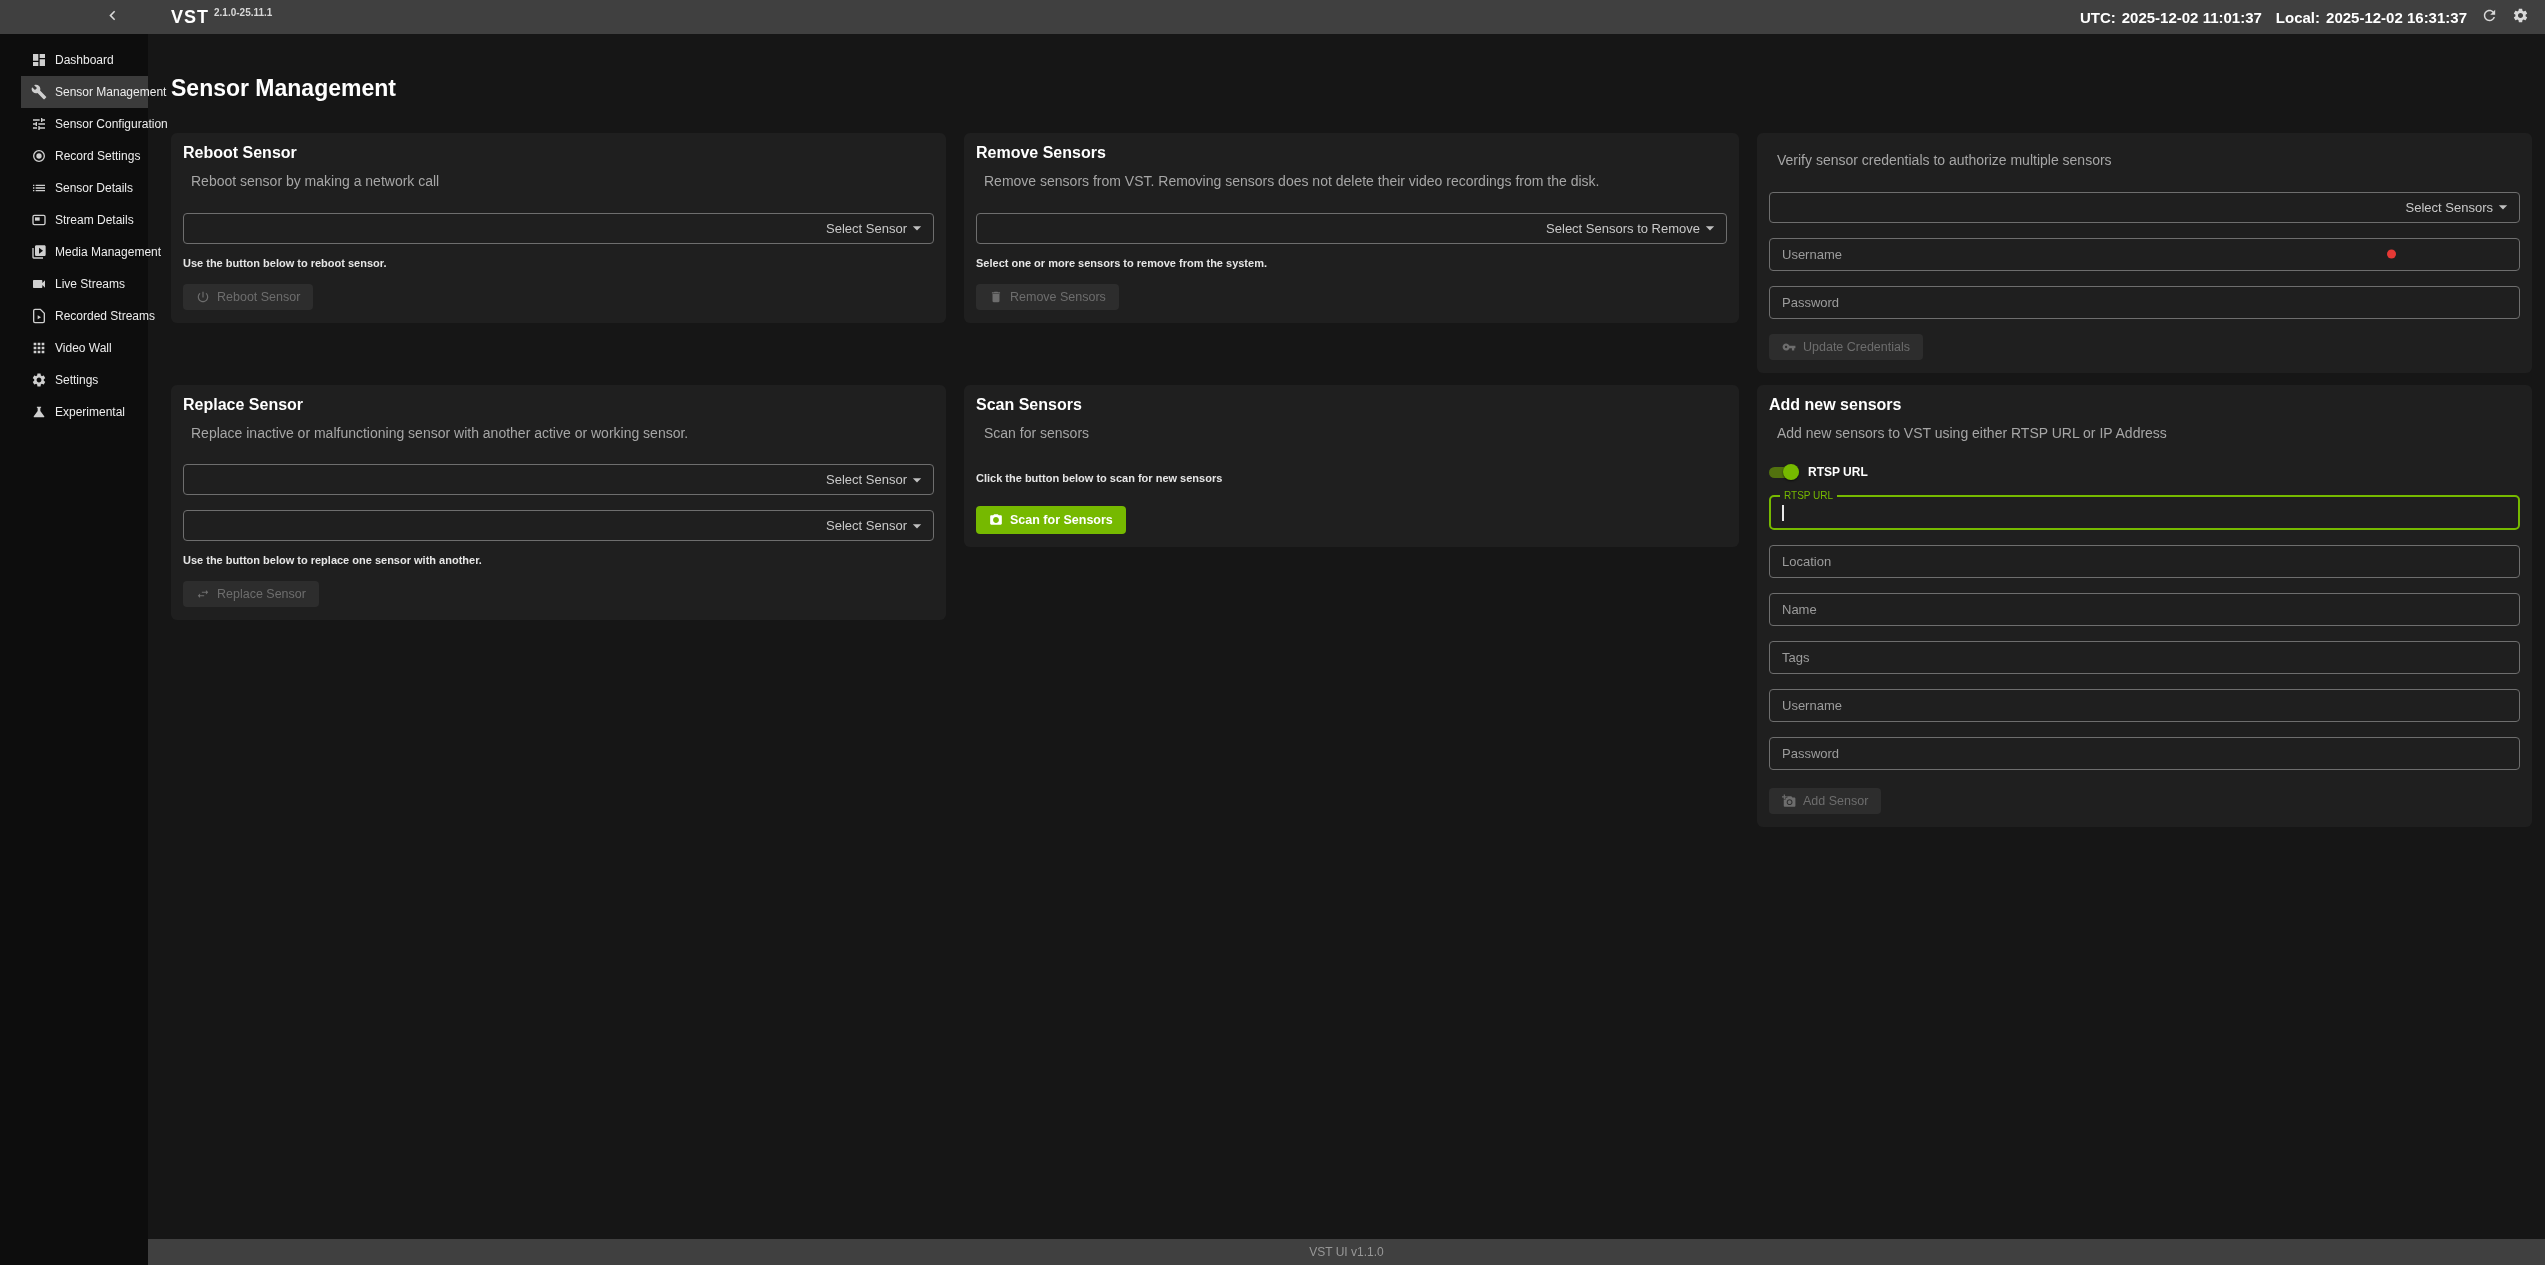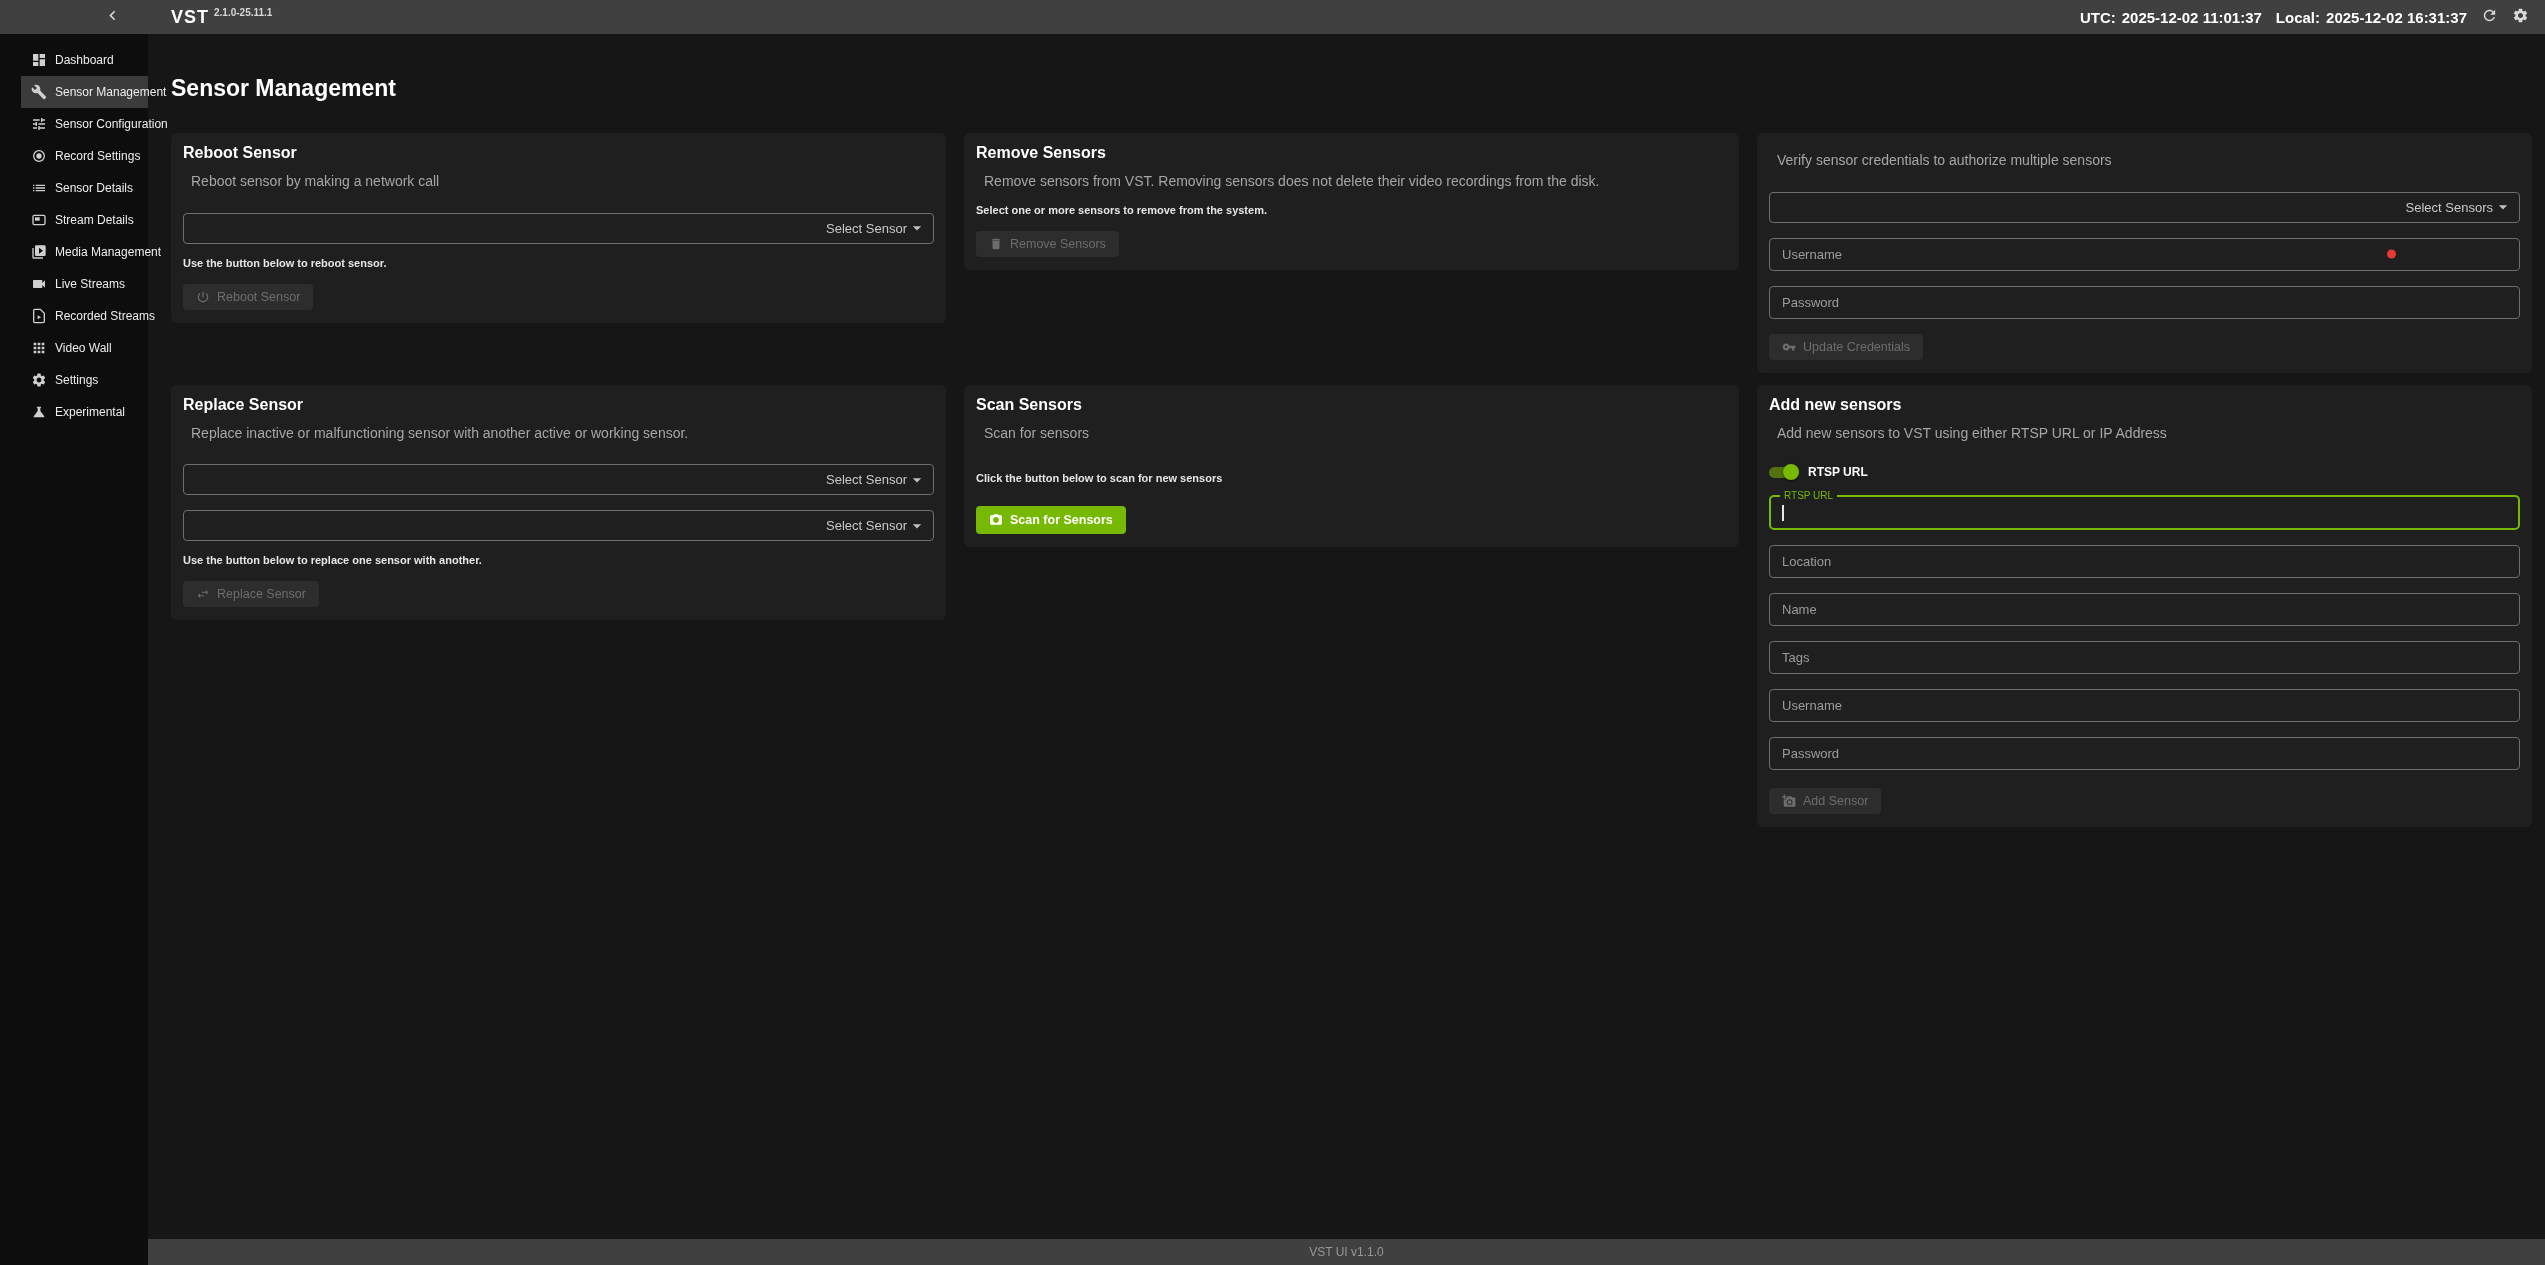--- a/index.html
+++ b/index.html
@@ -304,20 +304,28 @@
                 <path d="M13 3h-2v10h2V3zm4.83 2.17-1.42 1.42C17.99 7.86 19 9.81 19 12c0 3.87-3.13 7-7 7s-7-3.13-7-7c0-2.19 1.01-4.14 2.58-5.42L6.17 5.17C4.23 6.82 3 9.26 3 12c0 4.97 4.03 9 9 9s9-4.03 9-9c0-2.74-1.23-5.18-3.17-6.83z"></path>
               </svg>
             </span>
           <span>Reboot Sensor</span>
         </button>
       </section>
 
       <section class="card">
         <h2 class="card-title">Remove Sensors</h2>
         <p class="card-subtitle">Remove sensors from VST. Removing sensors does not delete their video recordings from the disk.</p>
+        <div class="select">
+          <span class="select-label">Select Sensors to Remove</span>
+          <span class="dd">
+              <svg viewBox="0 0 24 24">
+                <path d="M7 10l5 5 5-5z"></path>
+              </svg>
+            </span>
+        </div>
         <p class="instruction">Select one or more sensors to remove from the system.</p>
         <button class="btn disabled" disabled="">
           <span class="btn-icon">
               <svg viewBox="0 0 24 24">
                 <path d="M6 19c0 1.1.9 2 2 2h8c1.1 0 2-.9 2-2V7H6v12zM19 4h-3.5l-1-1h-5l-1 1H5v2h14V4z"></path>
               </svg>
             </span>
           <span>Remove Sensors</span>
         </button>
       </section>

